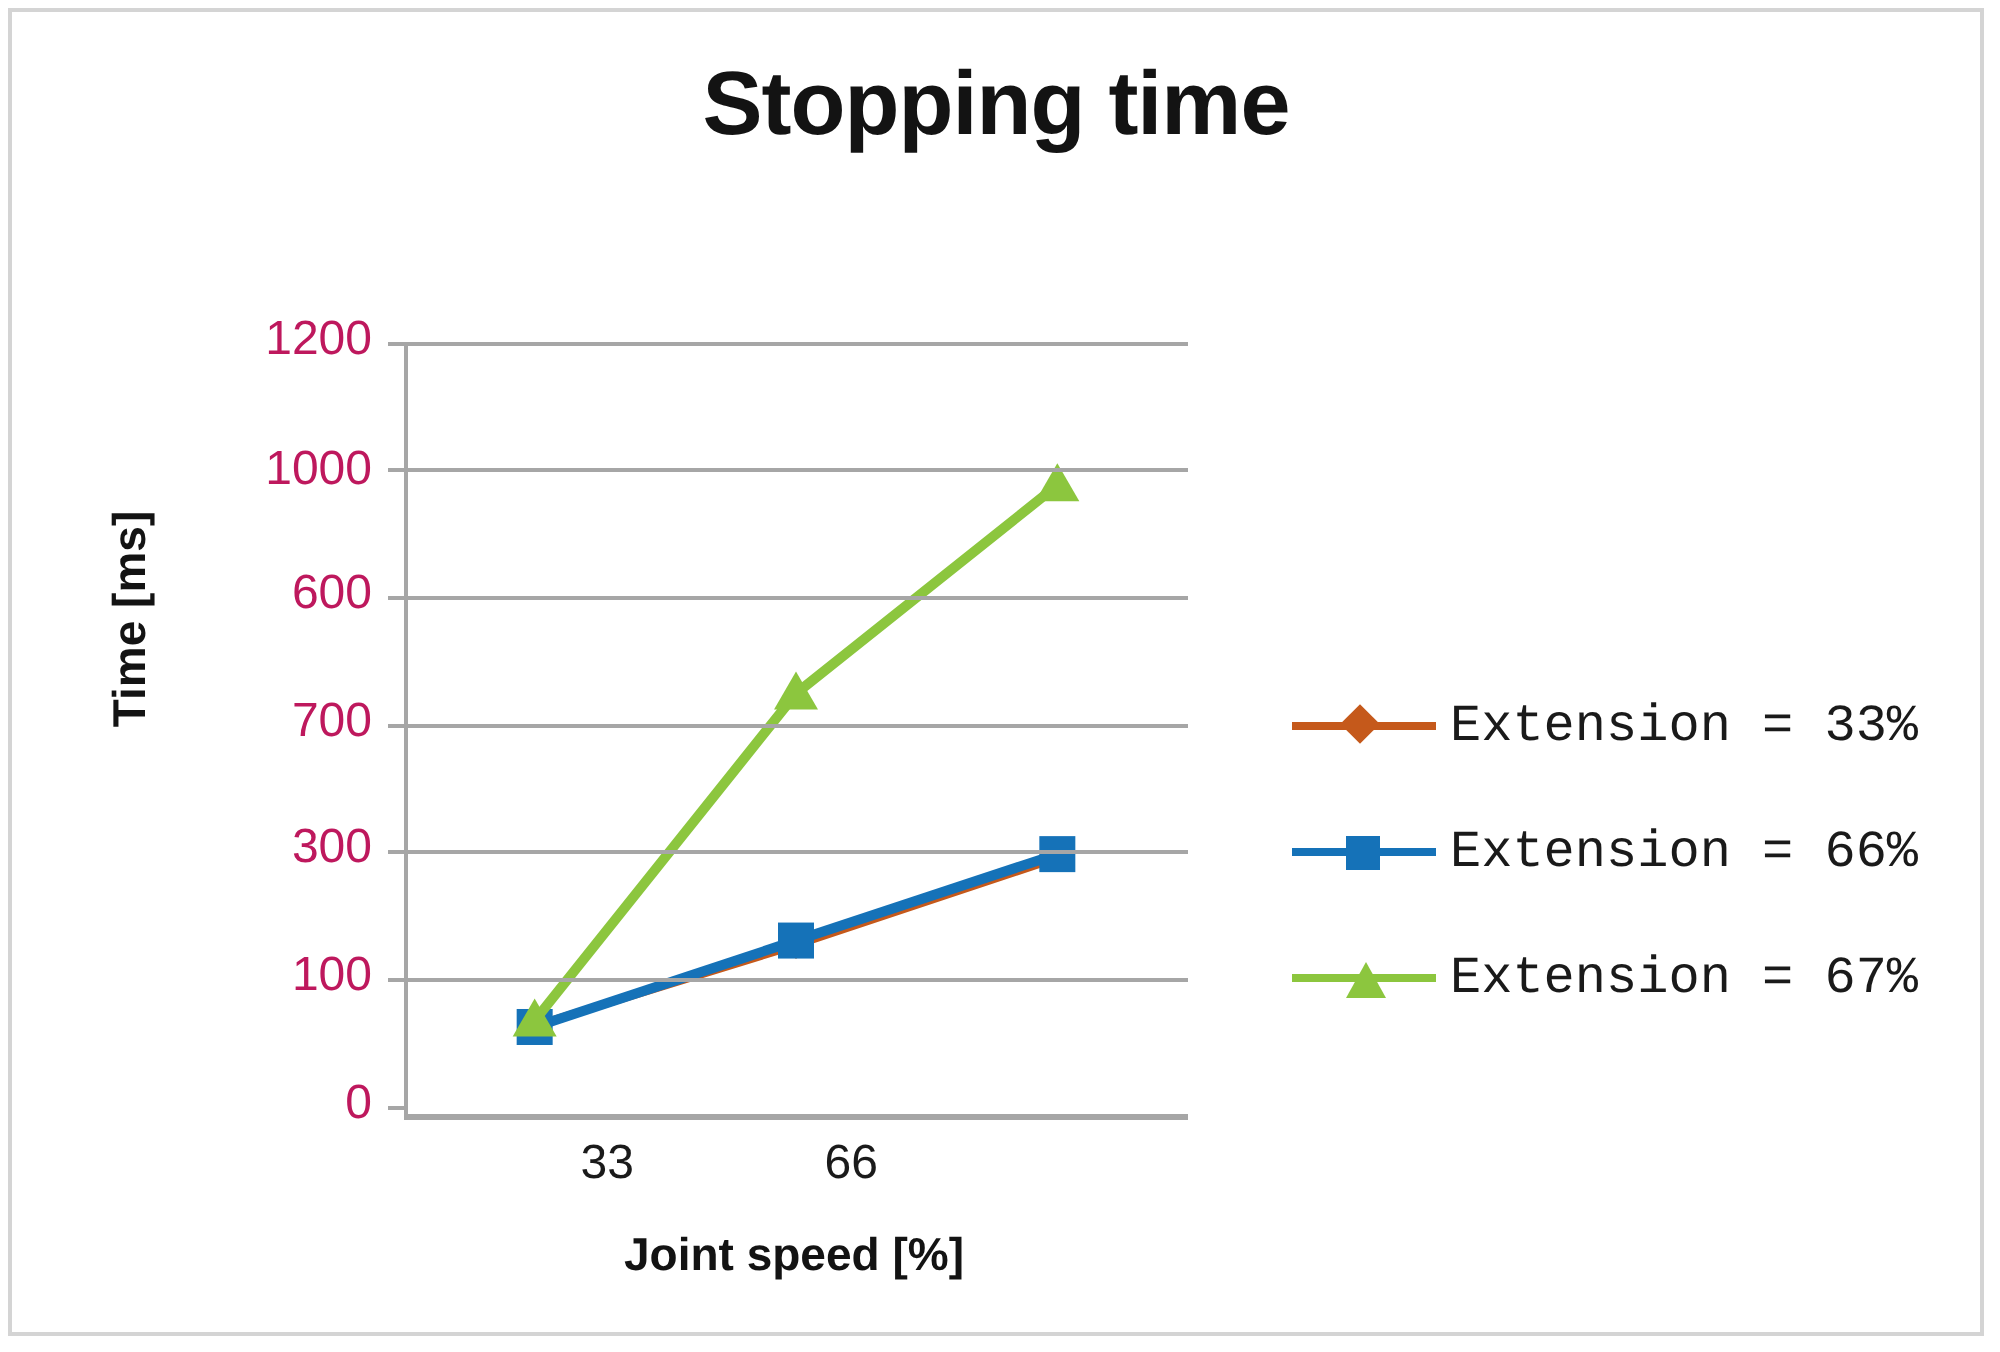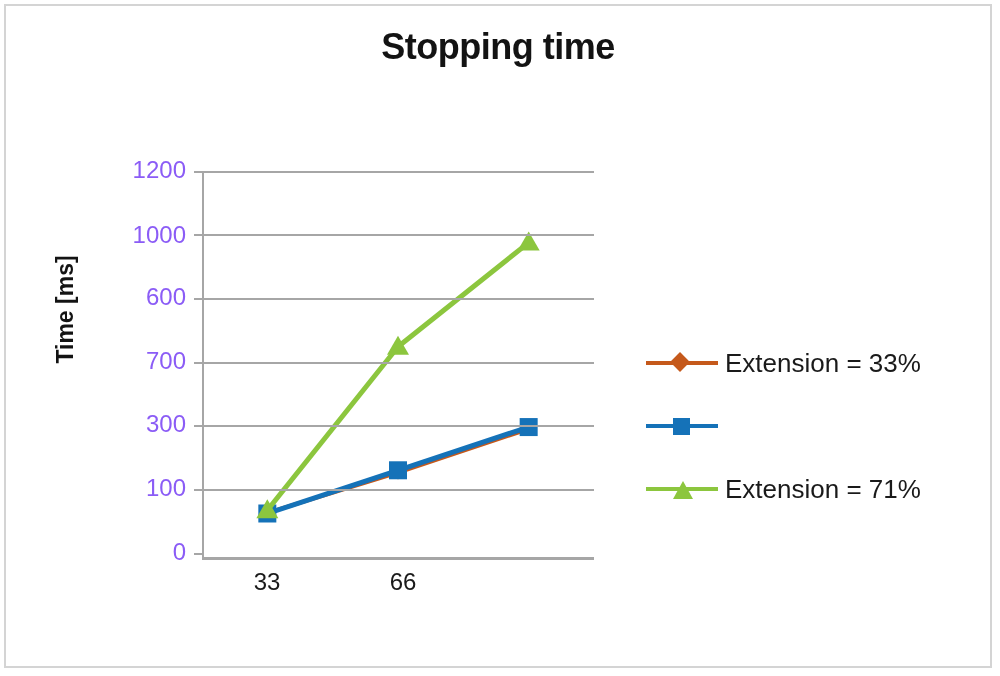--- a/index.html
+++ b/index.html
@@ -26,21 +26,21 @@
   
   #title-block {
     position: absolute;
     left: 0;
     top: 22px;
     width: 100%;
     text-align: center;
     line-height: 1.08;
   }
   #chart-title {
-    font-size: 36px;
+    font-size: 45px;
     font-weight: bold;
     color: #131313;
     letter-spacing: -0.5px;
   }
   #chart-subtitle {
     font-size: 36px;
     font-weight: bold;
     color: #131313;
     letter-spacing: -0.5px;
   }
@@ -105,49 +105,50 @@
     width: 9px;
     height: 2px;
     background: #a6a6a6;
   }
   .y-tick-label {
     position: absolute;
     right: 0;
     width: 90px;
     text-align: right;
     font-size: 24px;
-    color: #8b5cf6;
+    color: #be185d;
   }
   #y-labels {
     position: absolute;
     left: 88px;
     top: 0;
     width: 92px;
     height: 676px;
   }
   .x-tick-label {
     position: absolute;
     top: 562px;
     width: 100px;
-    text-align: center;
+    text-align: right;
     font-size: 24px;
     color: #1a1a1a;
   }
   
   #legend {
     position: absolute;
     left: 640px;
     top: 332px;
     width: 340px;
   }
   .legend-item {
     display: flex;
     align-items: center;
     height: 50px;
     margin-bottom: 13px;
+    font-family: Liberation Mono, monospace;
   }
   .legend-swatch {
     position: relative;
     width: 72px;
     height: 26px;
     flex: 0 0 72px;
   }
   .legend-line {
     position: absolute;
     left: 0;
@@ -186,20 +187,21 @@
 </head>
 <body>
 
 <div id="chart-frame">
 
   <div id="title-block">
     <div id="chart-title">Stopping time</div>
   </div>
 
   <div id="y-axis-title">Time [ms]</div>
+  <div id="x-axis-title">Joint speed [%]</div>
 
   <div id="y-labels">
     <div class="y-tick-label" style="top:150px">1200</div>
     <div class="y-tick-label" style="top:215px">1000</div>
     <div class="y-tick-label" style="top:277px">600</div>
     <div class="y-tick-label" style="top:341px">700</div>
     <div class="y-tick-label" style="top:404px">300</div>
     <div class="y-tick-label" style="top:468px">100</div>
     <div class="y-tick-label" style="top:532px">0</div>
   </div>
@@ -235,41 +237,42 @@
           <rect x="317.66666666666663" y="247.065" width="18" height="18" fill="#1572B8"></rect>
           <polyline points="65.33333333333333,339.27 196,175.76250000000002 326.66666666666663,71.59500000000003" fill="none" stroke="#8CC63E" stroke-width="5" stroke-linejoin="round"></polyline>
           <polygon points="65.33333333333333,328.27 76.33333333333333,347.27 54.33333333333333,347.27" fill="#8CC63E"></polygon>
           <polygon points="196,164.76250000000002 207,183.76250000000002 185,183.76250000000002" fill="#8CC63E"></polygon>
           <polygon points="326.66666666666663,60.59500000000003 337.66666666666663,79.59500000000003 315.66666666666663,79.59500000000003" fill="#8CC63E"></polygon>
         </g>
     </svg>
   </div>
 
   <div class="x-tick-label" style="left:211px">33</div>
-  <div class="x-tick-label" style="left:347px">66</div>
+  <div class="x-tick-label" style="left:333px">66</div>
 
   <div id="legend">
 
     <div class="legend-item">
       <span class="legend-swatch">
         <span class="legend-line" id="lg-line-0" style="background: rgb(197, 89, 27);"></span>
         <span class="legend-marker mk-diamond" id="lg-mk-0" style="background: rgb(197, 89, 27);"></span>
       </span>
       <span class="legend-label">Extension = 33%</span>
     </div>
 
     <div class="legend-item">
       <span class="legend-swatch">
         <span class="legend-line" id="lg-line-1" style="background: rgb(21, 114, 184);"></span>
         <span class="legend-marker mk-square" id="lg-mk-1" style="background: rgb(21, 114, 184);"></span>
       </span>
+      <span class="legend-label">Extension = 66%</span>
     </div>
 
     <div class="legend-item">
       <span class="legend-swatch">
         <span class="legend-line" id="lg-line-2" style="background: rgb(140, 198, 62);"></span>
         <span class="legend-marker mk-triangle" id="lg-mk-2" style="border-bottom: 18px solid rgb(140, 198, 62);"></span>
       </span>
-      <span class="legend-label">Extension = 71%</span>
+      <span class="legend-label">Extension = 67%</span>
     </div>
 
   </div>
 </div>
 
 </body></html>

